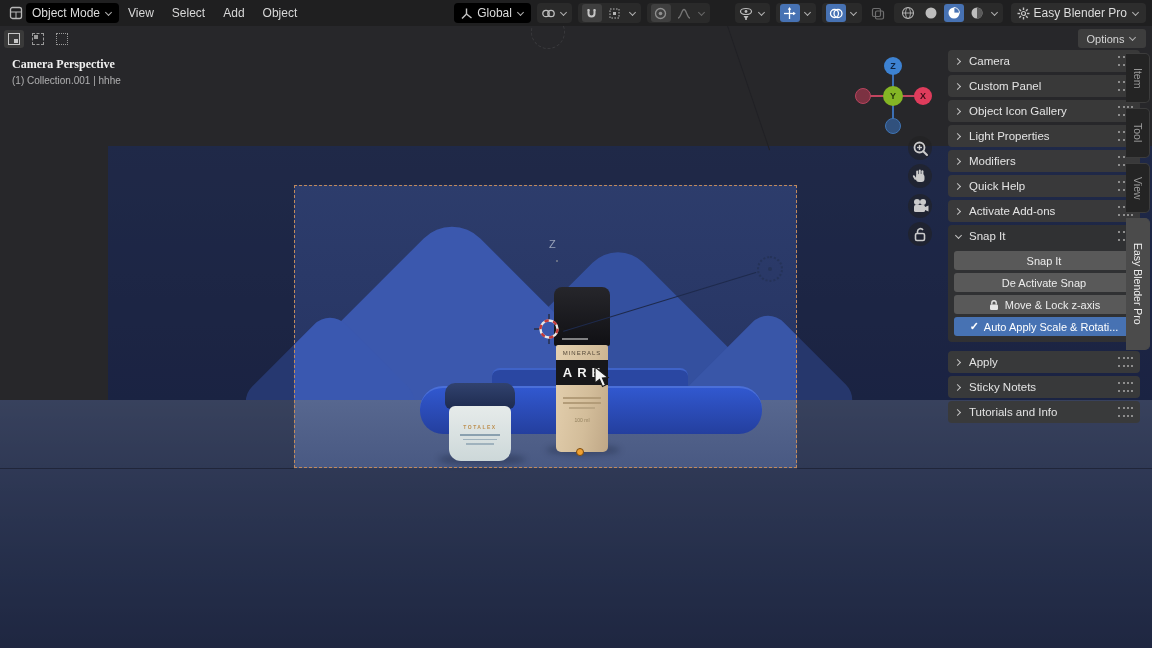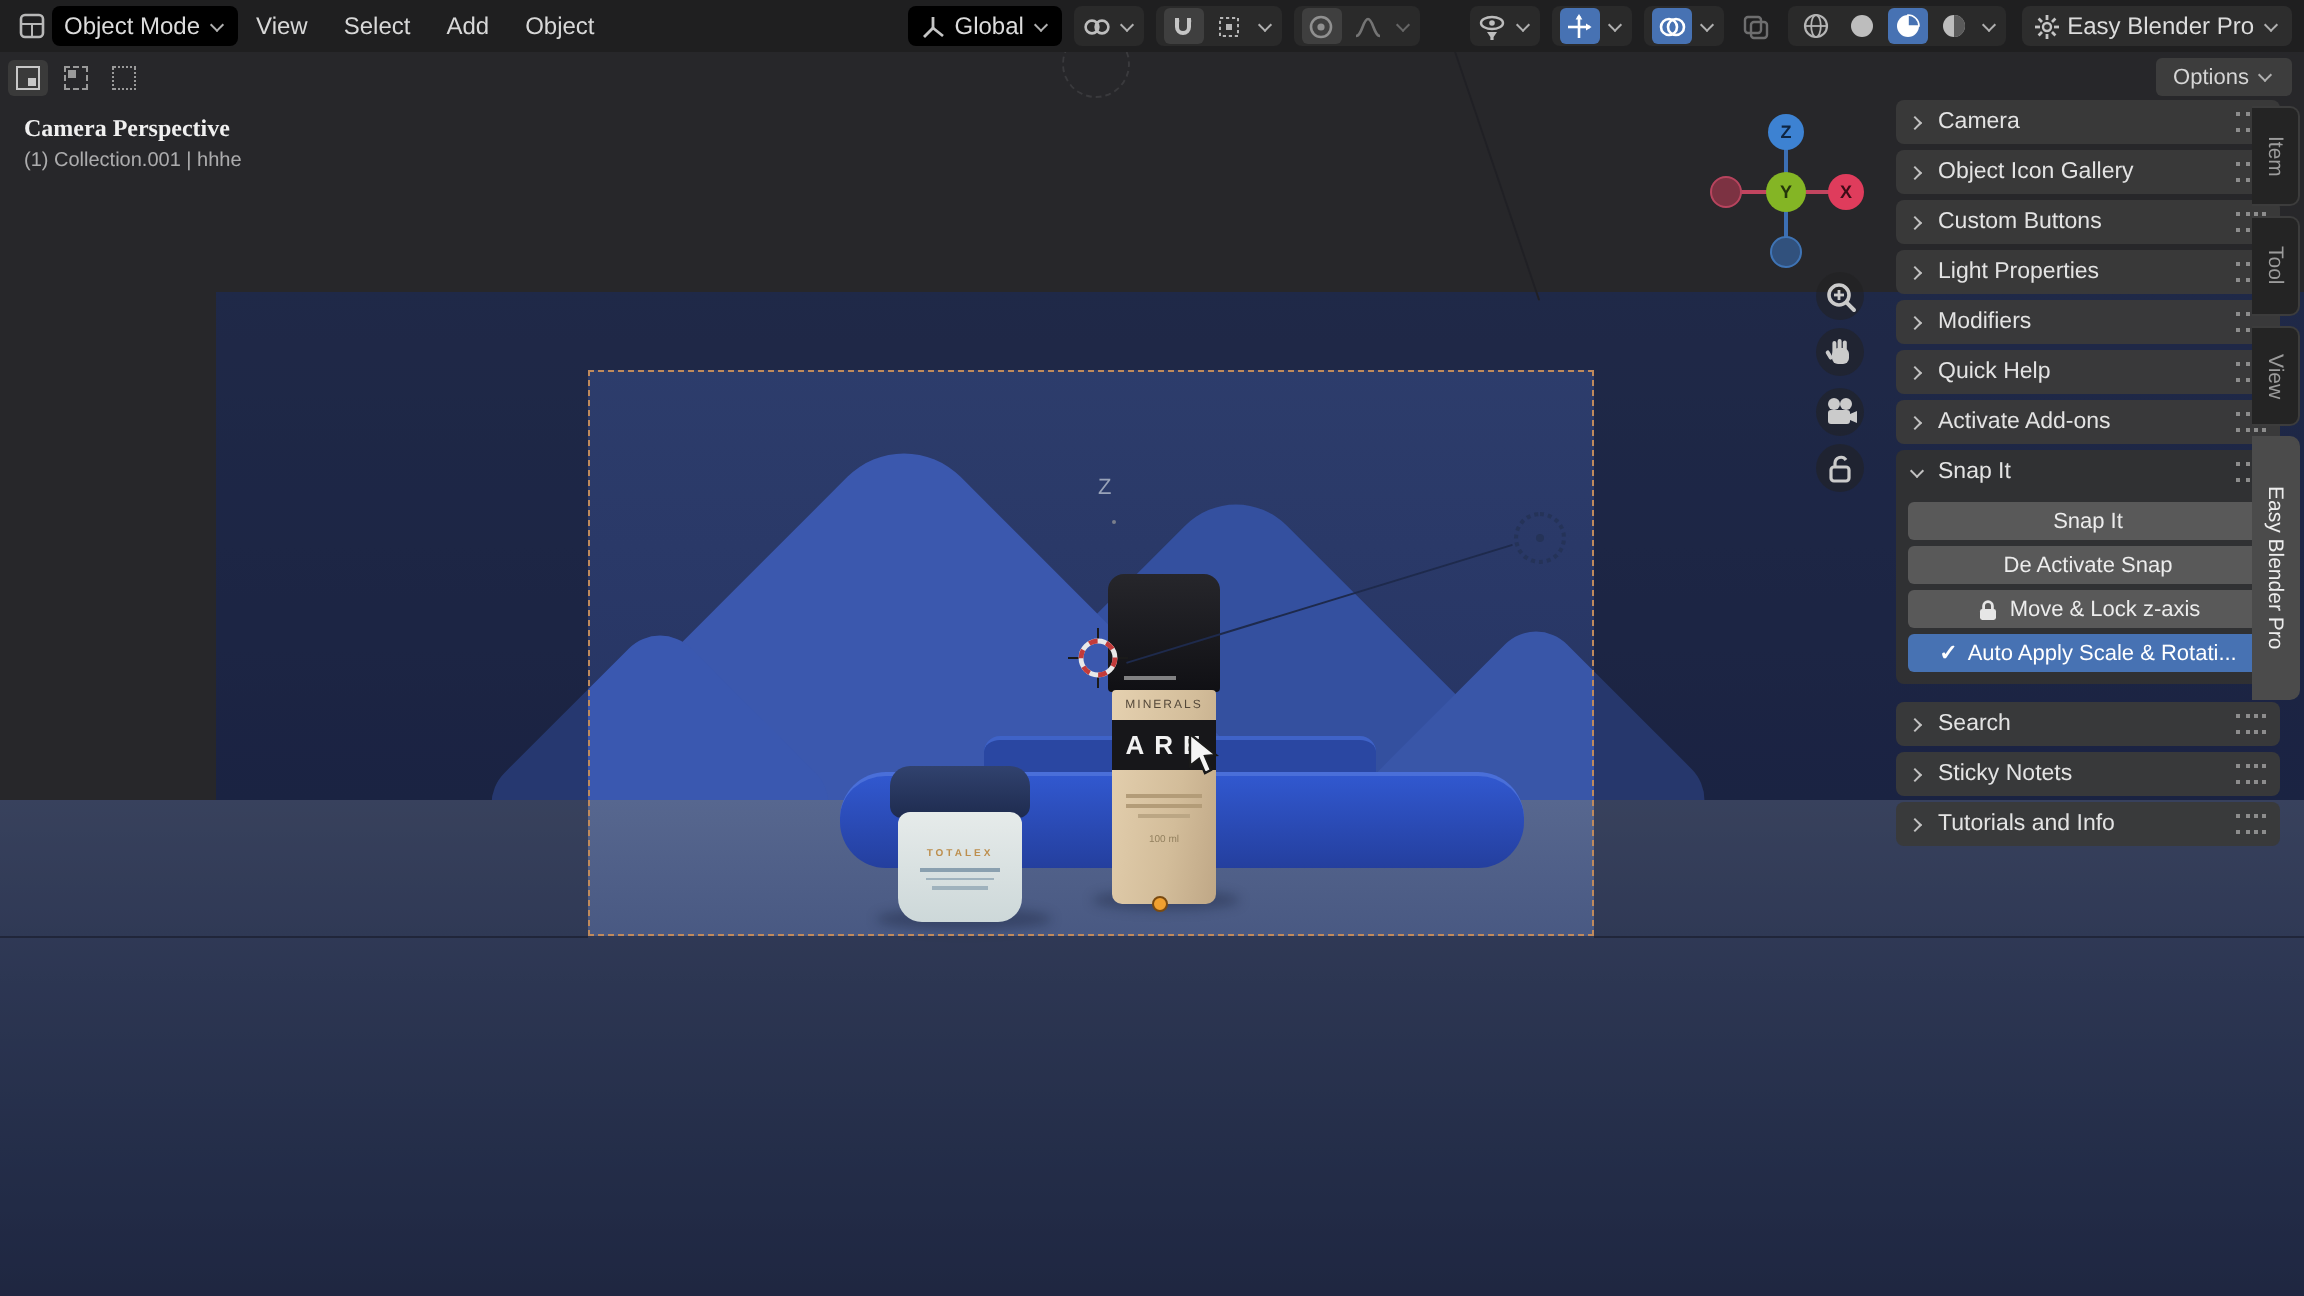--- a/index.html
+++ b/index.html
@@ -202,26 +202,26 @@
   </div>
 
   <div class="sidebar">
     <div class="panel">
         <span class="chevR"></span>
         <span class="plabel">Camera</span>
         <span class="grip"></span>
       </div>
     <div class="panel">
         <span class="chevR"></span>
+        <span class="plabel">Custom Panel</span>
+        <span class="grip"></span>
+      </div>
+    <div class="panel">
+        <span class="chevR"></span>
         <span class="plabel">Object Icon Gallery</span>
-        <span class="grip"></span>
-      </div>
-    <div class="panel">
-        <span class="chevR"></span>
-        <span class="plabel">Custom Buttons</span>
         <span class="grip"></span>
       </div>
     <div class="panel">
         <span class="chevR"></span>
         <span class="plabel">Light Properties</span>
         <span class="grip"></span>
       </div>
     <div class="panel">
         <span class="chevR"></span>
         <span class="plabel">Modifiers</span>
@@ -260,21 +260,21 @@
         </div>
         <div class="sbtn blue">
           <span style="font-size:11px;font-weight:bold;">✓</span>
           <span>Auto Apply Scale &amp; Rotati...</span>
         </div>
       </div>
     </div>
 
     <div class="panel" style="margin-top:6px;">
         <span class="chevR"></span>
-        <span class="plabel">Search</span>
+        <span class="plabel">Apply</span>
         <span class="grip"></span>
       </div>
     <div class="panel">
         <span class="chevR"></span>
         <span class="plabel">Sticky Notets</span>
         <span class="grip"></span>
       </div>
     <div class="panel">
         <span class="chevR"></span>
         <span class="plabel">Tutorials and Info</span>

